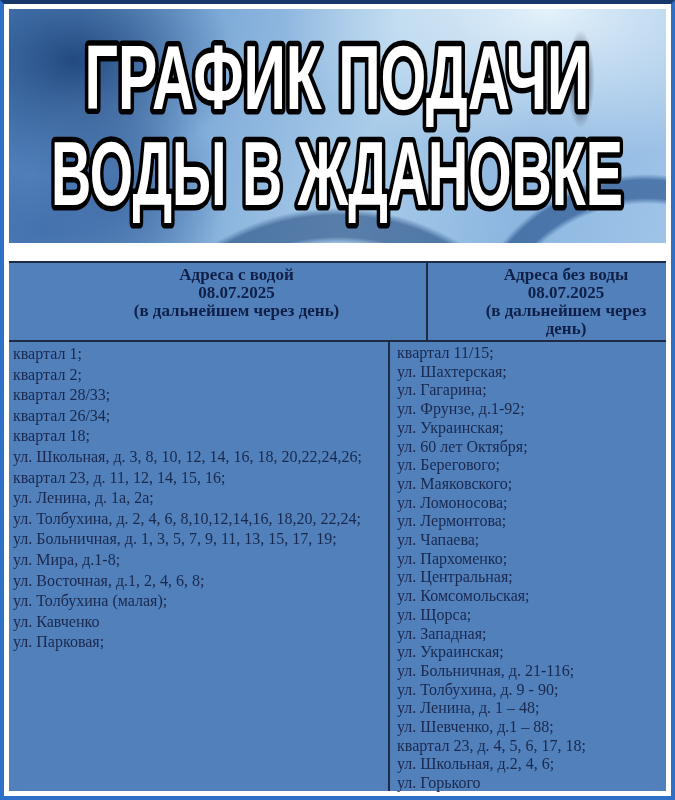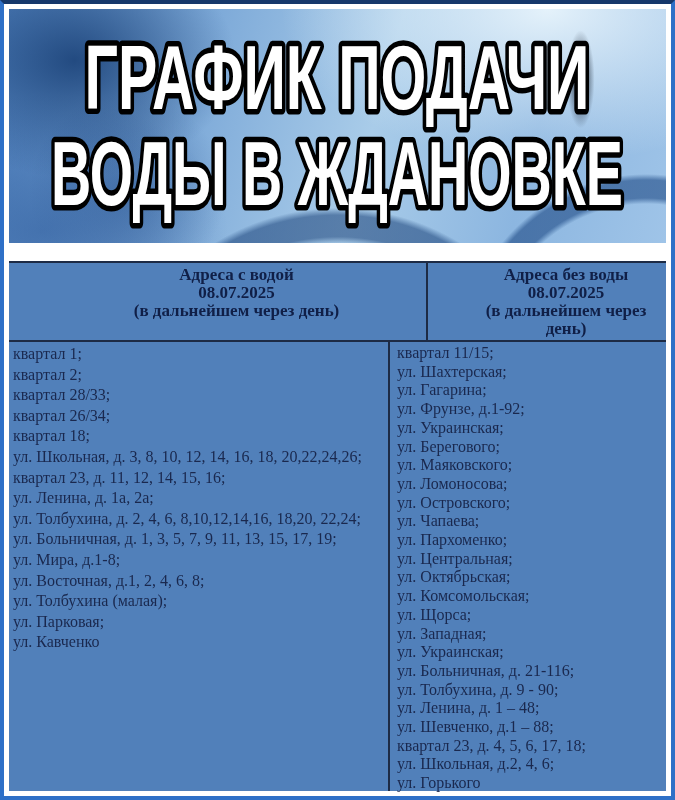--- a/index.html
+++ b/index.html
@@ -82,37 +82,37 @@
             <div class="row">квартал 26/34;</div>
             <div class="row">квартал 18;</div>
             <div class="row">ул. Школьная, д. 3, 8, 10, 12, 14, 16, 18, 20,22,24,26;</div>
             <div class="row">квартал 23, д. 11, 12, 14, 15, 16;</div>
             <div class="row">ул. Ленина, д. 1а, 2а;</div>
             <div class="row">ул. Толбухина, д. 2, 4, 6, 8,10,12,14,16, 18,20, 22,24;</div>
             <div class="row">ул. Больничная, д. 1, 3, 5, 7, 9, 11, 13, 15, 17, 19;</div>
             <div class="row">ул. Мира, д.1-8;</div>
             <div class="row">ул. Восточная, д.1, 2, 4, 6, 8;</div>
             <div class="row">ул. Толбухина (малая);</div>
+            <div class="row">ул. Кавченко</div>
             <div class="row">ул. Парковая;</div>
-            <div class="row">ул. Кавченко</div>
           </div>
         <div class="col col-right">
             <div class="row">квартал 11/15;</div>
             <div class="row">ул. Шахтерская;</div>
             <div class="row">ул. Гагарина;</div>
             <div class="row">ул. Фрунзе, д.1-92;</div>
             <div class="row">ул. Украинская;</div>
+            <div class="row">ул. 60 лет Октября;</div>
             <div class="row">ул. Берегового;</div>
             <div class="row">ул. Маяковского;</div>
             <div class="row">ул. Ломоносова;</div>
-            <div class="row">ул. Островского;</div>
+            <div class="row">ул. Лермонтова;</div>
             <div class="row">ул. Чапаева;</div>
             <div class="row">ул. Пархоменко;</div>
             <div class="row">ул. Центральная;</div>
-            <div class="row">ул. Октябрьская;</div>
             <div class="row">ул. Комсомольская;</div>
             <div class="row">ул. Щорса;</div>
             <div class="row">ул. Западная;</div>
             <div class="row">ул. Украинская;</div>
             <div class="row">ул. Больничная, д. 21-116;</div>
             <div class="row">ул. Толбухина, д. 9 - 90;</div>
             <div class="row">ул. Ленина, д. 1 – 48;</div>
             <div class="row">ул. Шевченко, д.1 – 88;</div>
             <div class="row">квартал 23, д. 4, 5, 6, 17, 18;</div>
             <div class="row">ул. Школьная, д.2, 4, 6;</div>

